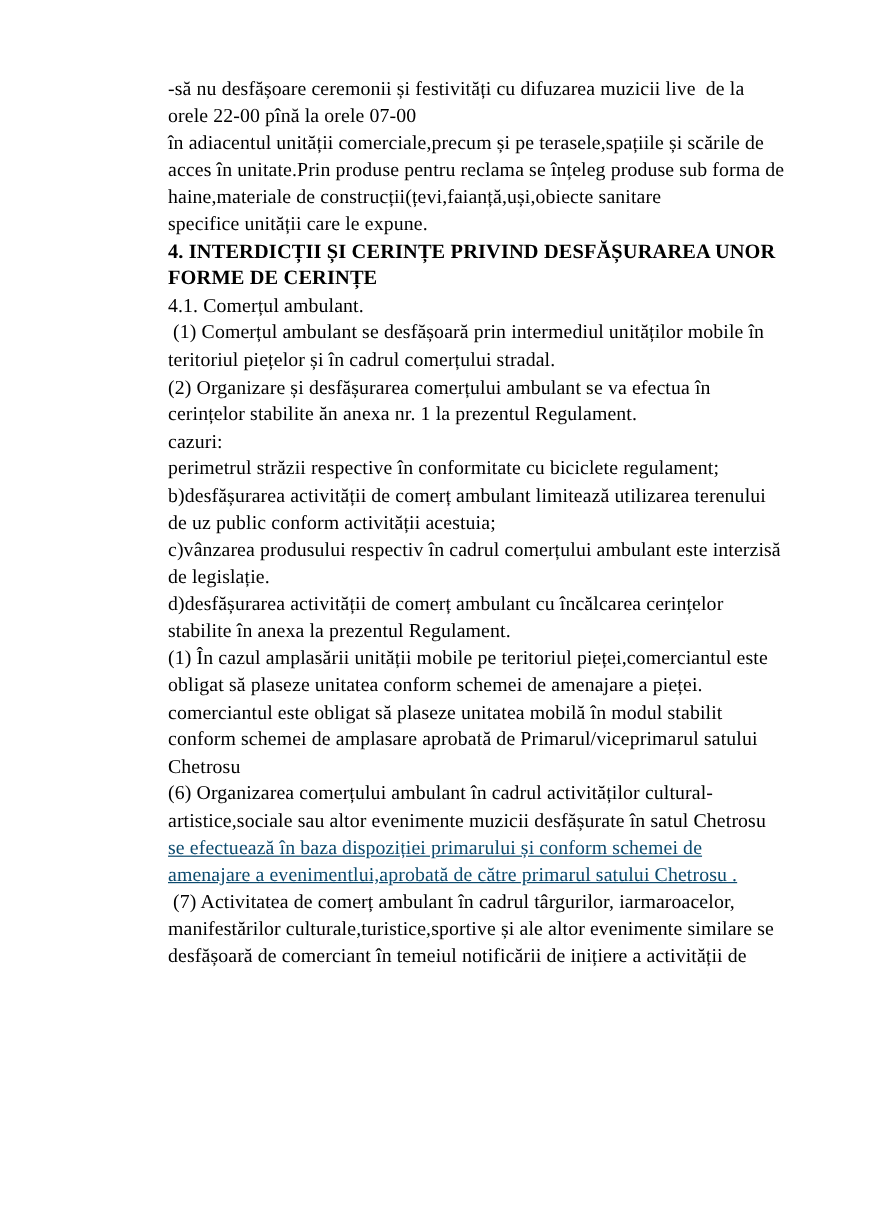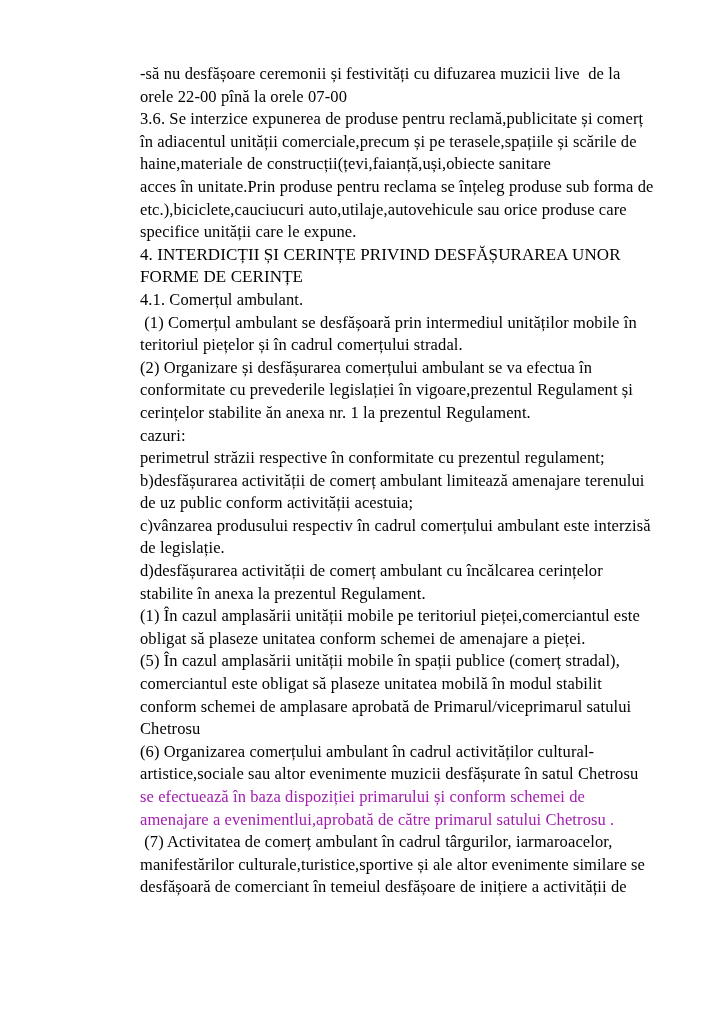--- a/index.html
+++ b/index.html
@@ -22,63 +22,60 @@
     width: 540px;
   }
   .line {
     font-size: 16.5px;
     line-height: 22.6px;
     color: #000000;
     white-space: pre;
     letter-spacing: 0.1px;
   }
   .line.bold {
-    font-weight: normal;
+    font-weight: bold;
     font-size: 17px;
   }
   .line.red {
-    color: #a21caf;
+    color: #0c4a6e;
+    text-decoration: underline;
   }
 </style>
 </head>
 <body>
 
 <div class="page">
   <div class="text-block">
       <div class="line">-să nu desfășoare ceremonii și festivități cu difuzarea muzicii live  de la</div>
       <div class="line">orele 22-00 pînă la orele 07-00</div>
-      <div class="line">3.6. Se interzice expunerea de produse pentru reclamă,publicitate și comerț</div>
       <div class="line">în adiacentul unității comerciale,precum și pe terasele,spațiile și scările de</div>
+      <div class="line">acces în unitate.Prin produse pentru reclama se înțeleg produse sub forma de</div>
       <div class="line">haine,materiale de construcții(țevi,faianță,uși,obiecte sanitare</div>
-      <div class="line">acces în unitate.Prin produse pentru reclama se înțeleg produse sub forma de</div>
-      <div class="line">etc.),biciclete,cauciucuri auto,utilaje,autovehicule sau orice produse care</div>
       <div class="line">specifice unității care le expune.</div>
       <div class="line bold">4. INTERDICȚII ȘI CERINȚE PRIVIND DESFĂȘURAREA UNOR</div>
       <div class="line bold">FORME DE CERINȚE</div>
       <div class="line">4.1. Comerțul ambulant.</div>
       <div class="line"> (1) Comerțul ambulant se desfășoară prin intermediul unităților mobile în</div>
       <div class="line">teritoriul piețelor și în cadrul comerțului stradal.</div>
       <div class="line">(2) Organizare și desfășurarea comerțului ambulant se va efectua în</div>
-      <div class="line">conformitate cu prevederile legislației în vigoare,prezentul Regulament și</div>
       <div class="line">cerințelor stabilite ăn anexa nr. 1 la prezentul Regulament.</div>
       <div class="line">cazuri:</div>
-      <div class="line">perimetrul străzii respective în conformitate cu prezentul regulament;</div>
-      <div class="line">b)desfășurarea activității de comerț ambulant limitează amenajare terenului</div>
+      <div class="line">perimetrul străzii respective în conformitate cu biciclete regulament;</div>
+      <div class="line">b)desfășurarea activității de comerț ambulant limitează utilizarea terenului</div>
       <div class="line">de uz public conform activității acestuia;</div>
       <div class="line">c)vânzarea produsului respectiv în cadrul comerțului ambulant este interzisă</div>
       <div class="line">de legislație.</div>
       <div class="line">d)desfășurarea activității de comerț ambulant cu încălcarea cerințelor</div>
       <div class="line">stabilite în anexa la prezentul Regulament.</div>
       <div class="line">(1) În cazul amplasării unității mobile pe teritoriul pieței,comerciantul este</div>
       <div class="line">obligat să plaseze unitatea conform schemei de amenajare a pieței.</div>
-      <div class="line">(5) În cazul amplasării unității mobile în spații publice (comerț stradal),</div>
       <div class="line">comerciantul este obligat să plaseze unitatea mobilă în modul stabilit</div>
       <div class="line">conform schemei de amplasare aprobată de Primarul/viceprimarul satului</div>
       <div class="line">Chetrosu</div>
       <div class="line">(6) Organizarea comerțului ambulant în cadrul activităților cultural-</div>
       <div class="line">artistice,sociale sau altor evenimente muzicii desfășurate în satul Chetrosu</div>
       <div class="line red">se efectuează în baza dispoziției primarului și conform schemei de</div>
       <div class="line red">amenajare a evenimentlui,aprobată de către primarul satului Chetrosu .</div>
       <div class="line"> (7) Activitatea de comerț ambulant în cadrul târgurilor, iarmaroacelor,</div>
       <div class="line">manifestărilor culturale,turistice,sportive și ale altor evenimente similare se</div>
-      <div class="line">desfășoară de comerciant în temeiul desfășoare de inițiere a activității de</div>
+      <div class="line">desfășoară de comerciant în temeiul notificării de inițiere a activității de</div>
     </div>
 </div>
 
 </body></html>

